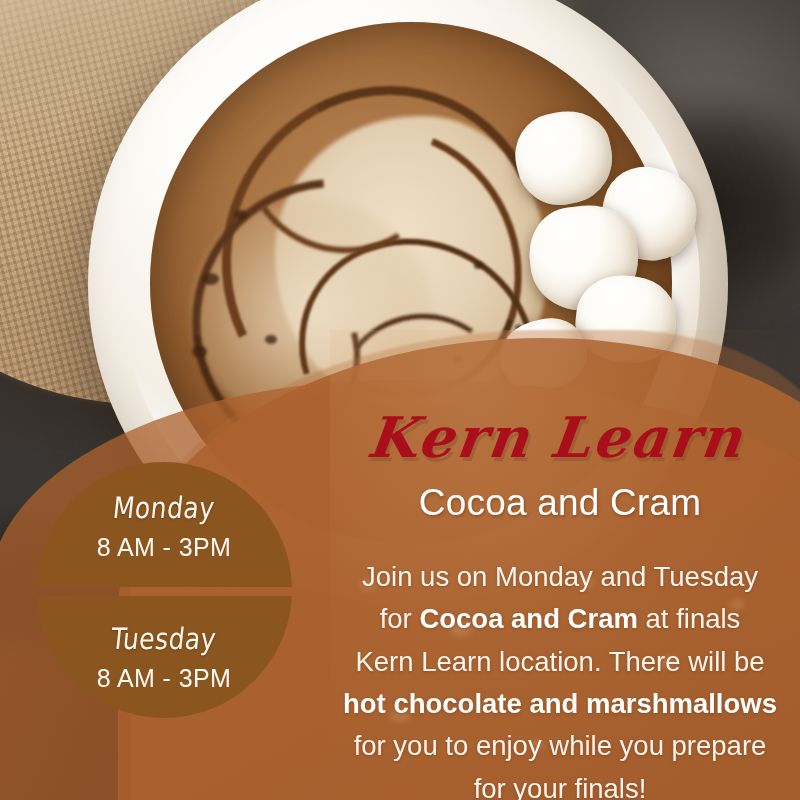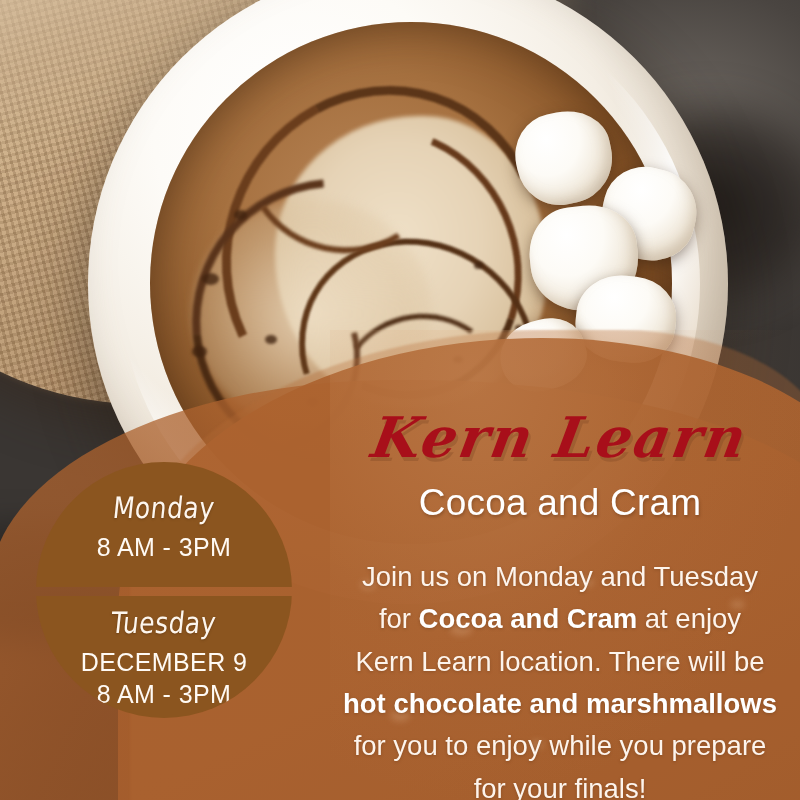--- a/index.html
+++ b/index.html
@@ -295,30 +295,29 @@
   </div>
 
   <div class="date-circle">
     <div class="dc-half dc-top">
       <div class="dc-day">Monday</div>
       <div class="dc-date">8 AM - 3PM</div>
     </div>
     <div class="dc-gap"></div>
     <div class="dc-half dc-bot">
       <div class="dc-day">Tuesday</div>
-      <div class="dc-date">DECEMBER 9</div>
       <div class="dc-date">8 AM - 3PM</div>
     </div>
   </div>
 
   <div class="headline">Kern Learn</div>
   <div class="subhead">Cocoa and Cram</div>
 
   <div class="body-copy">
     <span class="ln">Join us on Monday and Tuesday</span>
-    <span class="ln"><span>for </span><b>Cocoa and Cram</b><span> at enjoy</span></span>
+    <span class="ln"><span>for </span><b>Cocoa and Cram</b><span> at finals</span></span>
     <span class="ln">Kern Learn location. There will be</span>
     <span class="ln"><b>hot chocolate and marshmallows</b></span>
     <span class="ln">for you to enjoy while you prepare</span>
     <span class="ln">for your finals!</span>
   </div>
 
 </div>
 
 </body></html>

